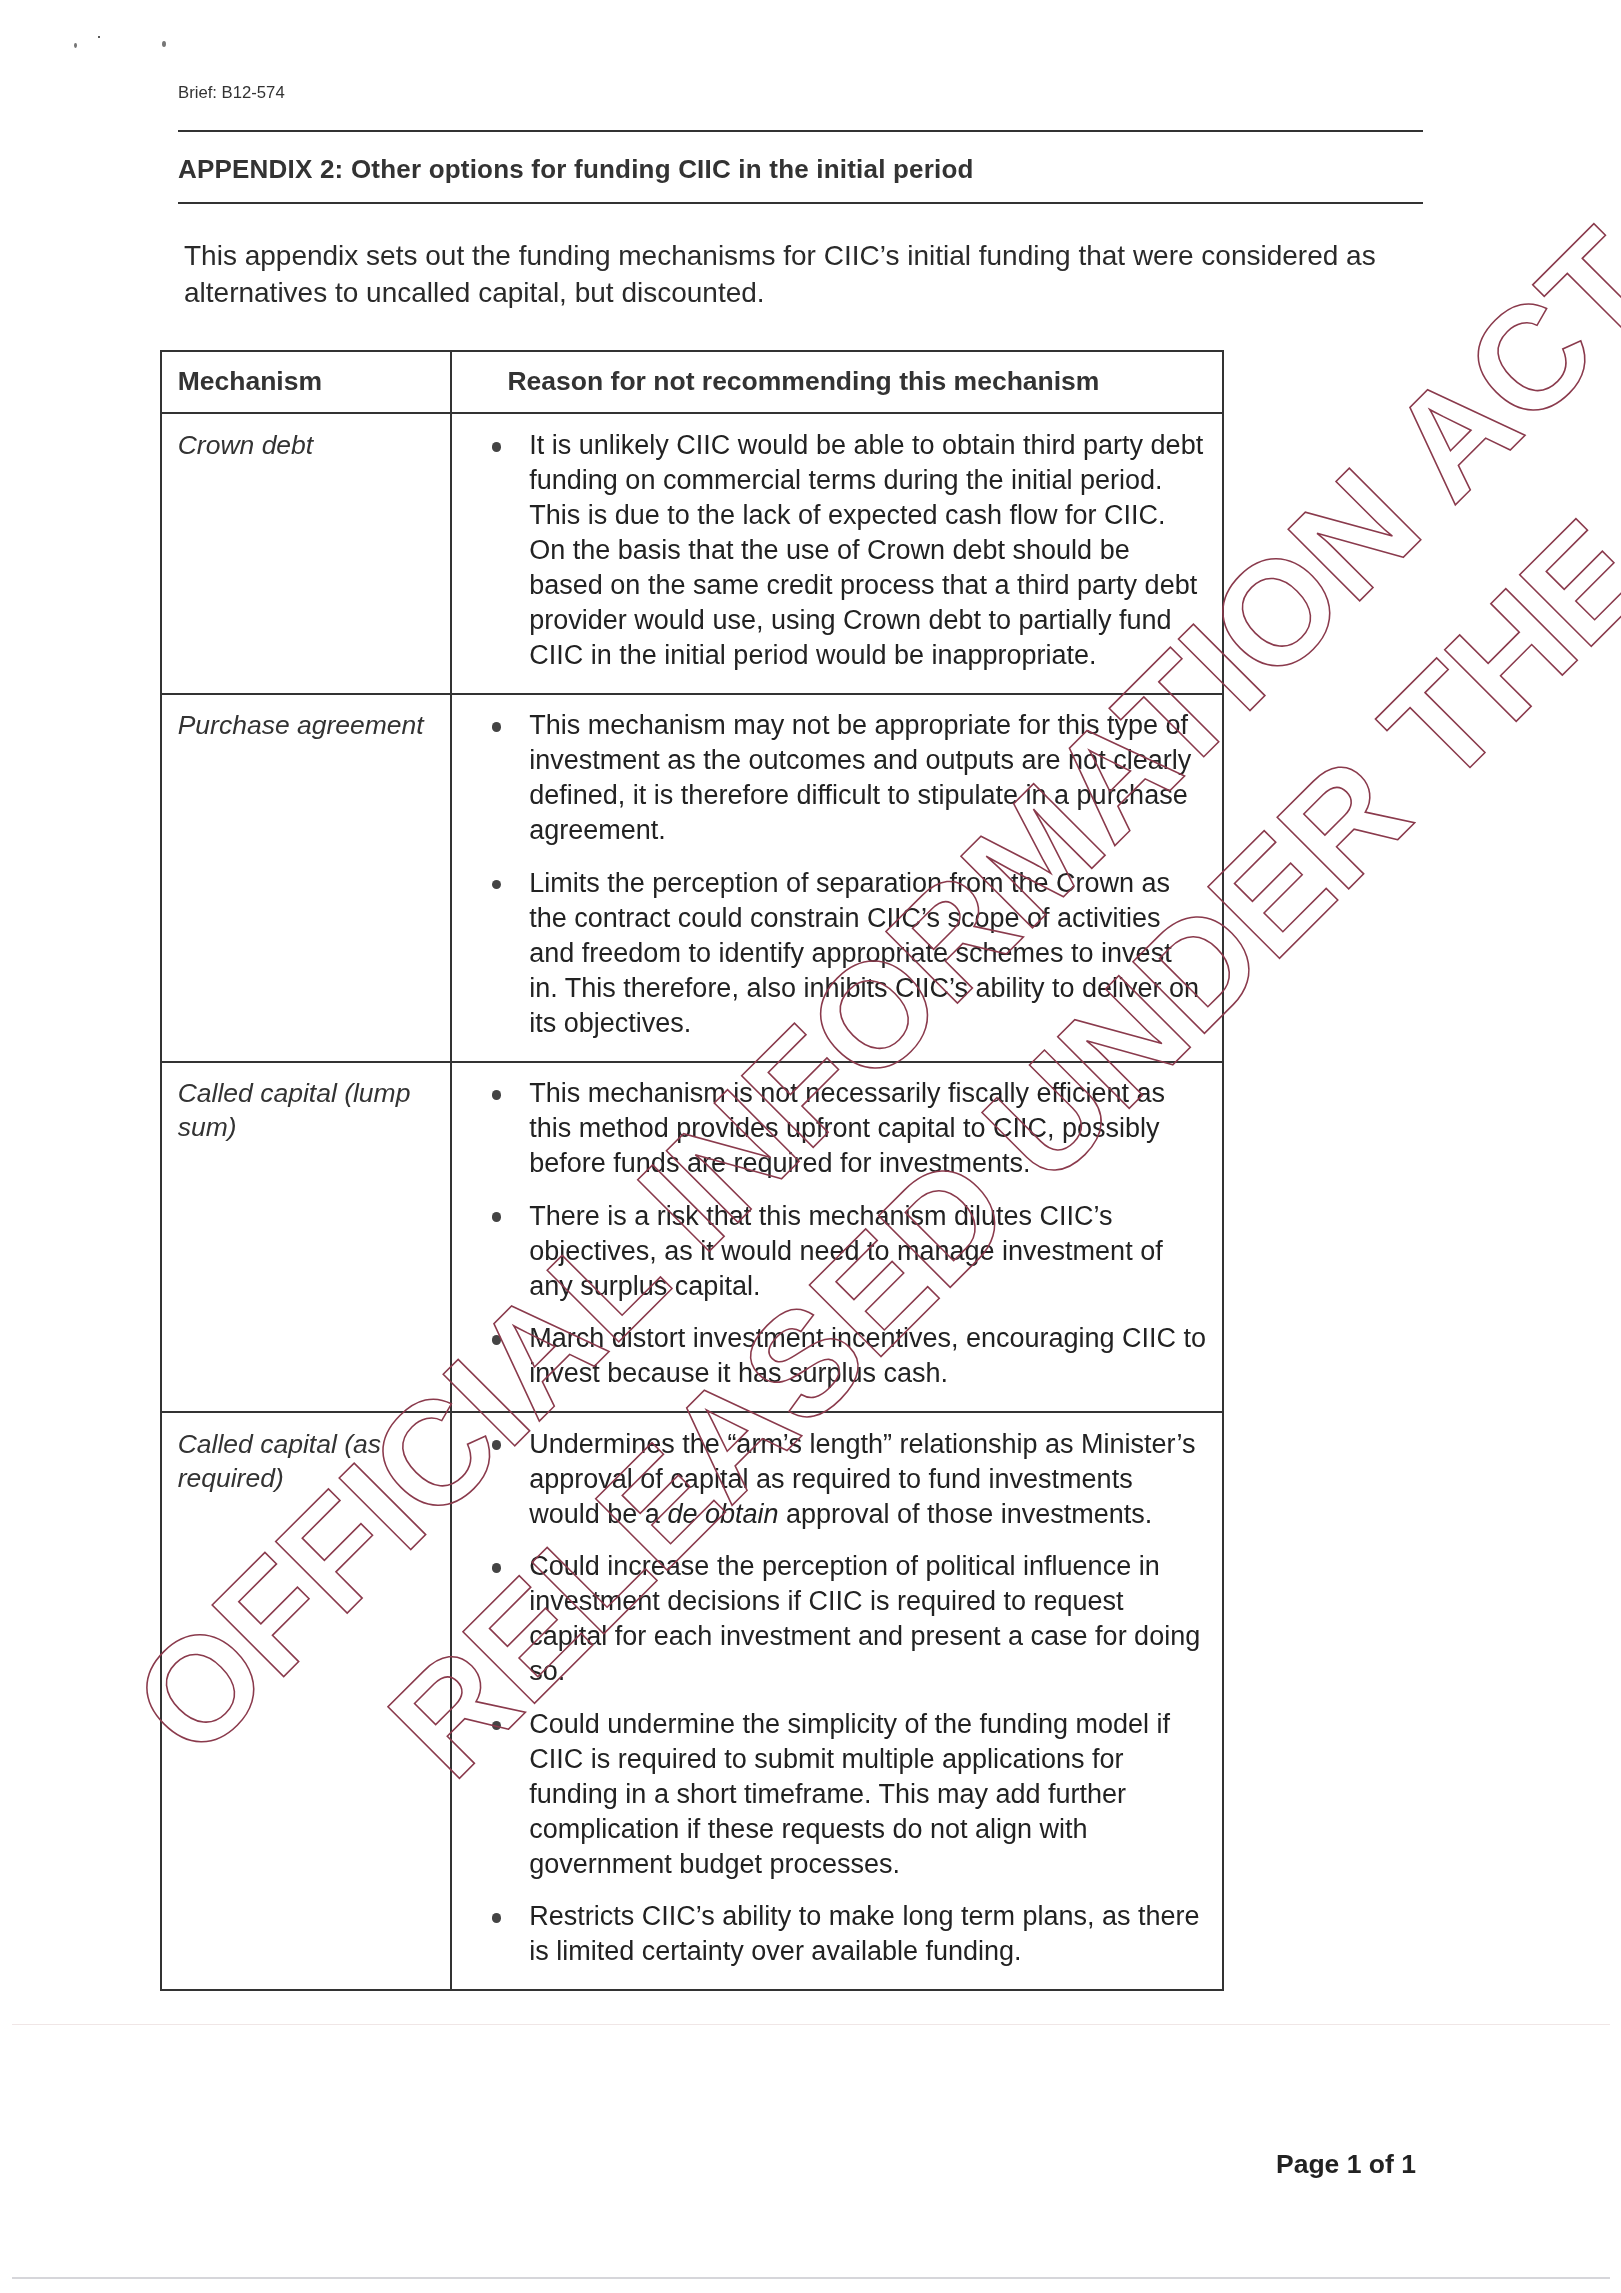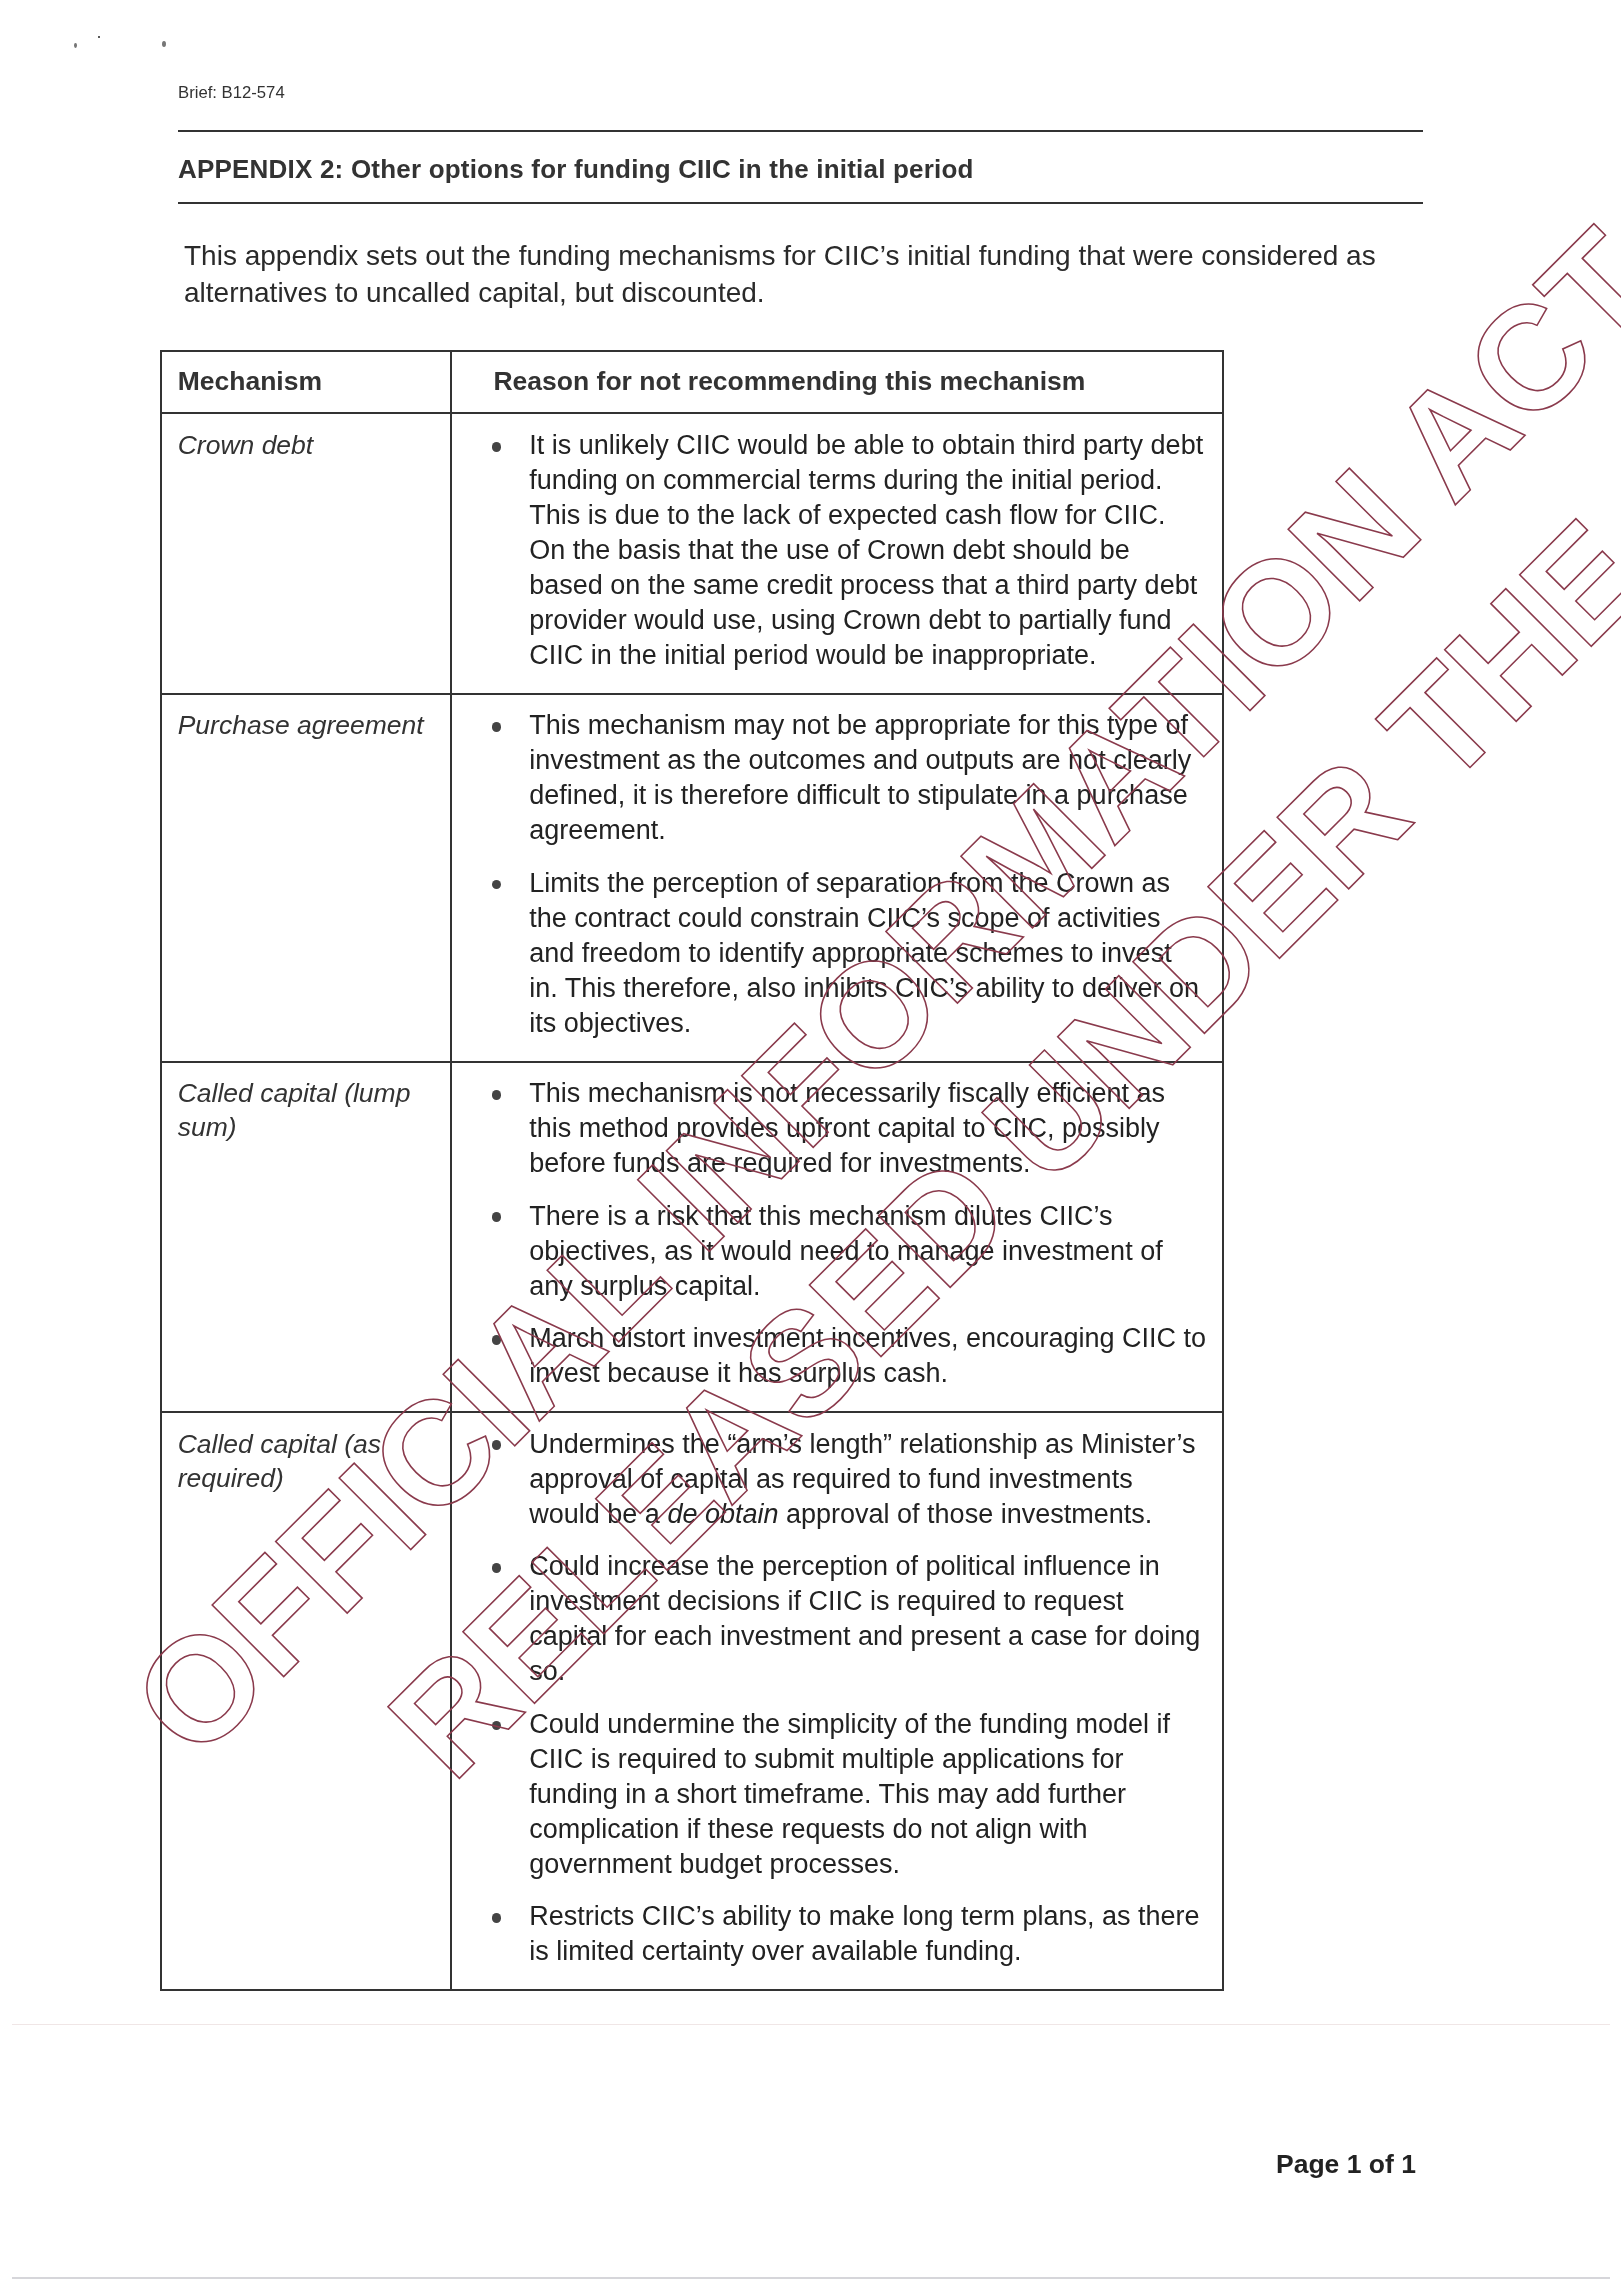--- a/index.html
+++ b/index.html
@@ -6,21 +6,21 @@
   body { width:1621px; height:2294px; position:relative; overflow:hidden;
          font-family:"Liberation Sans", sans-serif; color:#222; }
   .speck { position:absolute; background:#777; border-radius:50%; }
   .brief { position:absolute; left:178px; top:83px; font-size:16.7px; color:#333; }
   .rule { position:absolute; left:178px; width:1245px; height:0; border-top:2px solid #333; }
   .title { position:absolute; left:178px; top:154px; font-size:26px; font-weight:bold; color:#333; letter-spacing:0.2px; }
   .intro { position:absolute; left:184px; top:237px; width:1225px; font-size:28px; line-height:37px; color:#2a2a2a; }
   table.mech { position:absolute; left:160px; top:350px; width:1064px; border-collapse:collapse; }
   table.mech td, table.mech th { border:2px solid #333; vertical-align:top; text-align:left; }
   table.mech th { font-size:26.5px; font-weight:bold; padding:13.7px 11.8px 13.7px 15.7px; height:33px; color:#333; }
-  table.mech th.reason { padding-left:41px; }
+  table.mech th.reason { padding-left:55px; }
   td.mcell { width:261px; padding:13.7px 11.8px 11.8px 15.7px; font-size:26.5px; font-style:italic; line-height:34px; color:#333; }
   td.rcell { padding:13.7px 15.7px 15.7px 11.8px; }
   ul.reasons { list-style:none; margin:0; padding:0; }
   ul.reasons li { position:relative; padding-left:65px; font-size:27px; line-height:35px; color:#222; margin-bottom:17.6px; }
   ul.reasons li:last-child { margin-bottom:3.9px; }
   .bullet { position:absolute; left:27.4px; top:13.7px; width:9.8px; height:9.8px; border-radius:50%; background:#444; }
   .footer-rule-top { position:absolute; left:11.8px; top:2024px; width:1598px; height:0; border-top:1px solid #f0e6e6; }
   .pagenum { position:absolute; left:1276px; top:2149px; font-size:26.5px; color:#222;font-weight:bold; }
   .footer-rule-bot { position:absolute; left:11.8px; top:2277px; width:1598px; height:0; border-top:2.9px solid #d6d6da; }
   svg.stamp { position:absolute; left:0; top:0; pointer-events:none; }

